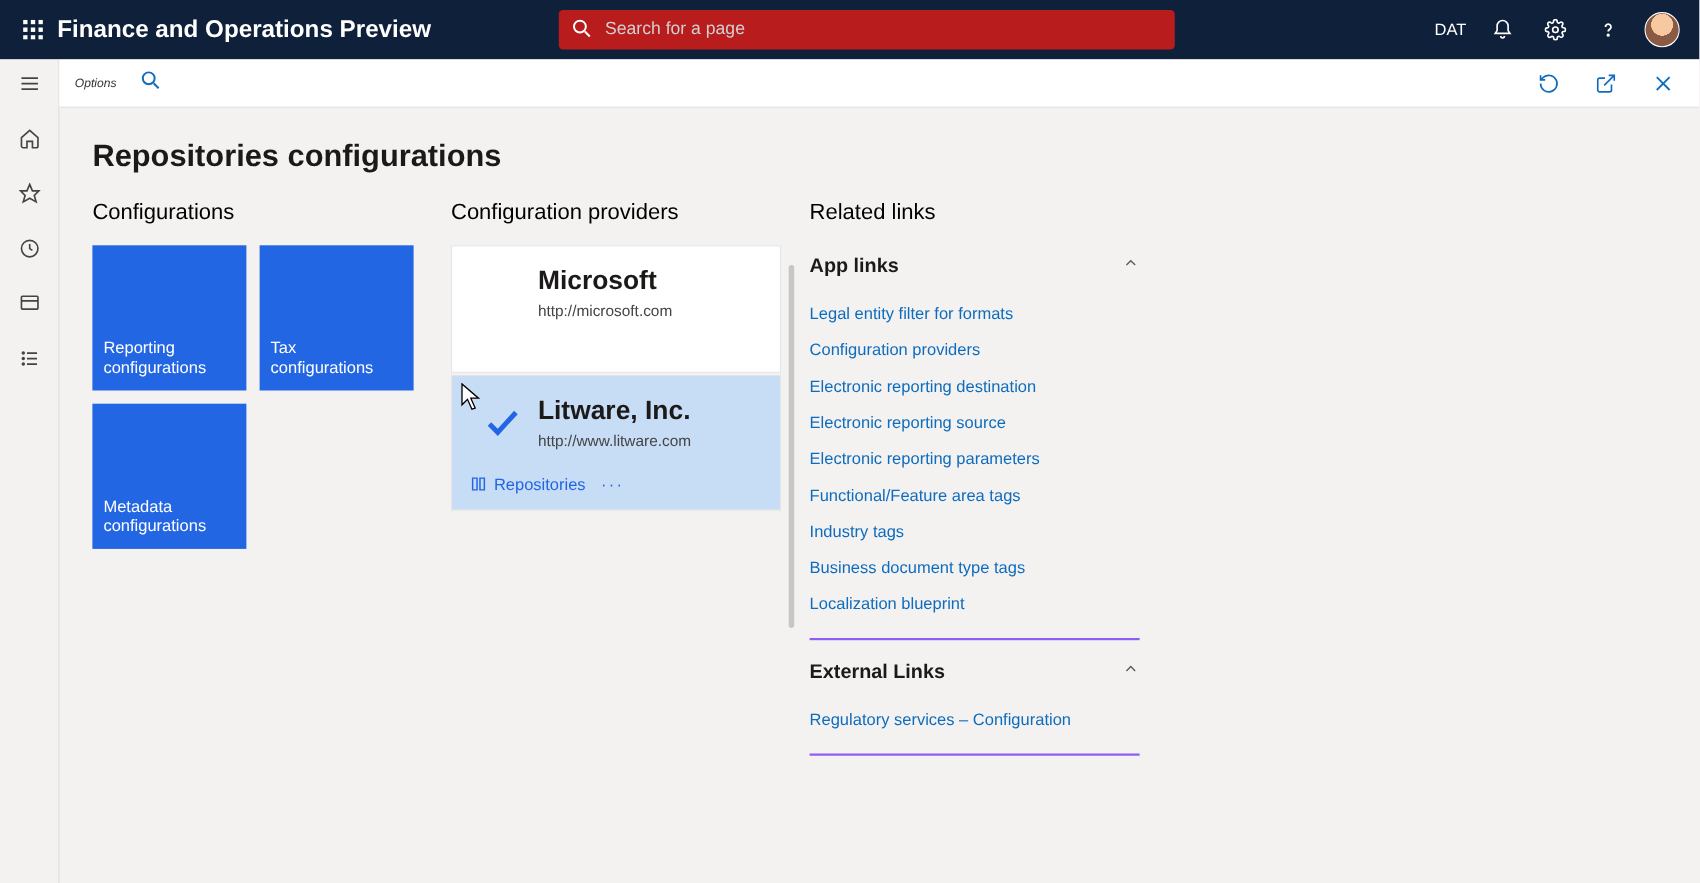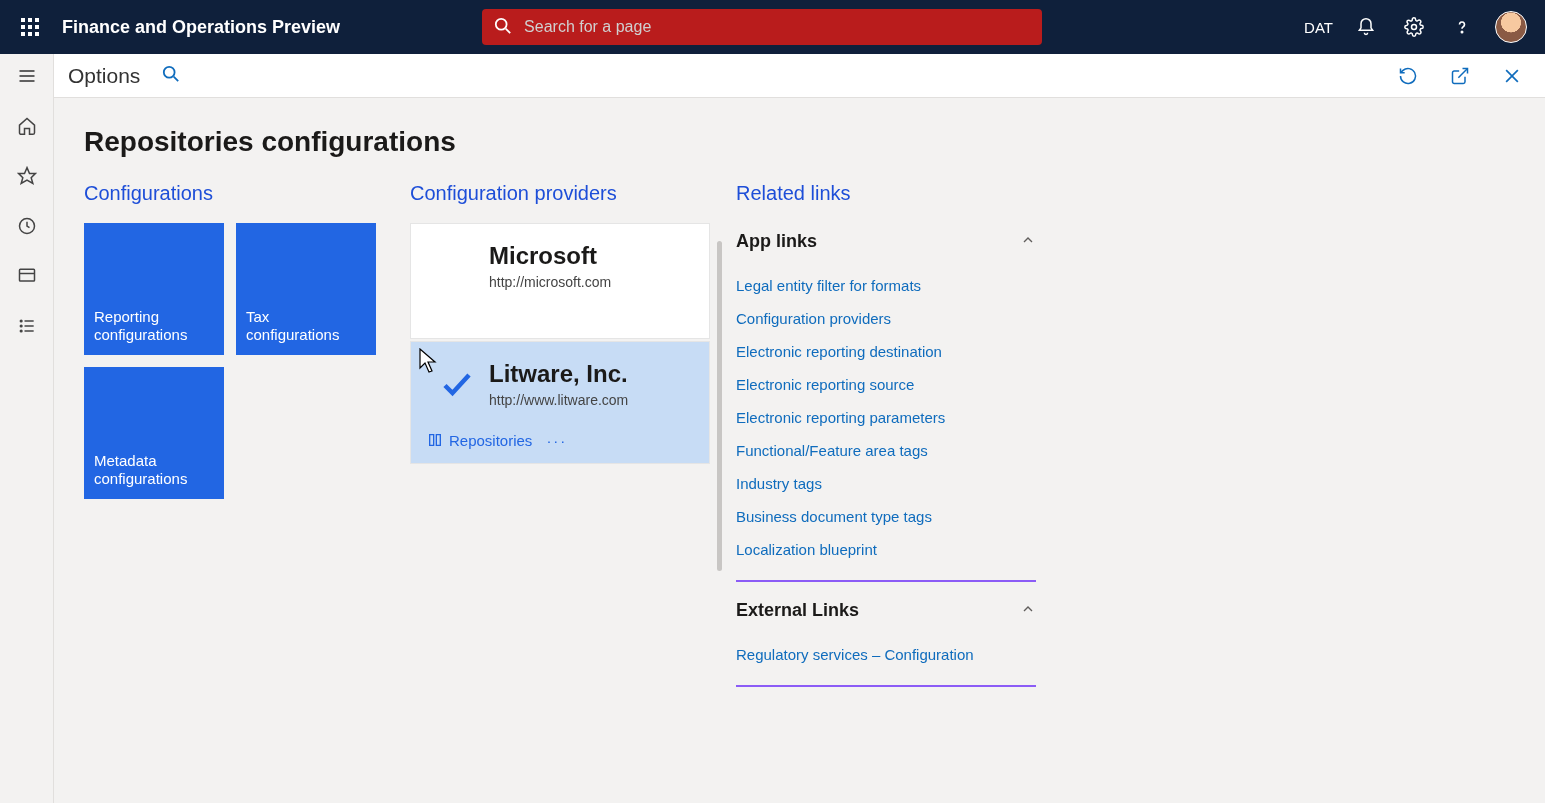--- a/index.html
+++ b/index.html
@@ -14,23 +14,22 @@
     color: #fff;
     padding: 0 8px;
   }
   .waffle {
     width: 44px; height: 44px;
     display: flex; align-items: center; justify-content: center;
     cursor: pointer;
   }
   .waffle svg { fill: #fff; }
   .app-title {
-    font-size: 18px;
+    font-size: 22px;
     font-weight: 600;
-    margin-left: 10px;
     flex: 0 0 auto;
   }
   .search-wrap {
     flex: 0 0 auto;
     margin-left: auto;
     margin-right: auto;
     position: relative;
     left: -60px;
   }
   .search-box {
@@ -99,22 +98,23 @@
   .sub-bar {
     height: 44px;
     background: #fff;
     border-bottom: 1px solid #e1dfdd;
     display: flex;
     align-items: center;
     padding-left: 14px;
     gap: 22px;
   }
   .sub-bar .options {
-    font-size: 21px;
+    font-size: 11px;
     color: #333;
+    font-style: italic;
   }
   .sub-bar .small-search {
     color: #0f6cbd;
   }
   .sub-right {
     margin-left: auto;
     display: flex;
     gap: 22px;
     padding-right: 18px;
   }
@@ -132,21 +132,21 @@
   }
 
   .columns {
     display: flex;
     gap: 26px;
   }
 
   .col-header {
     font-size: 20px;
     font-weight: 400;
-    color: #1d4ed8;
+    color: #000000;
     margin-bottom: 18px;
   }
 
   
   .tiles {
     display: flex;
     flex-wrap: wrap;
     gap: 12px;
     width: 300px;
   }

